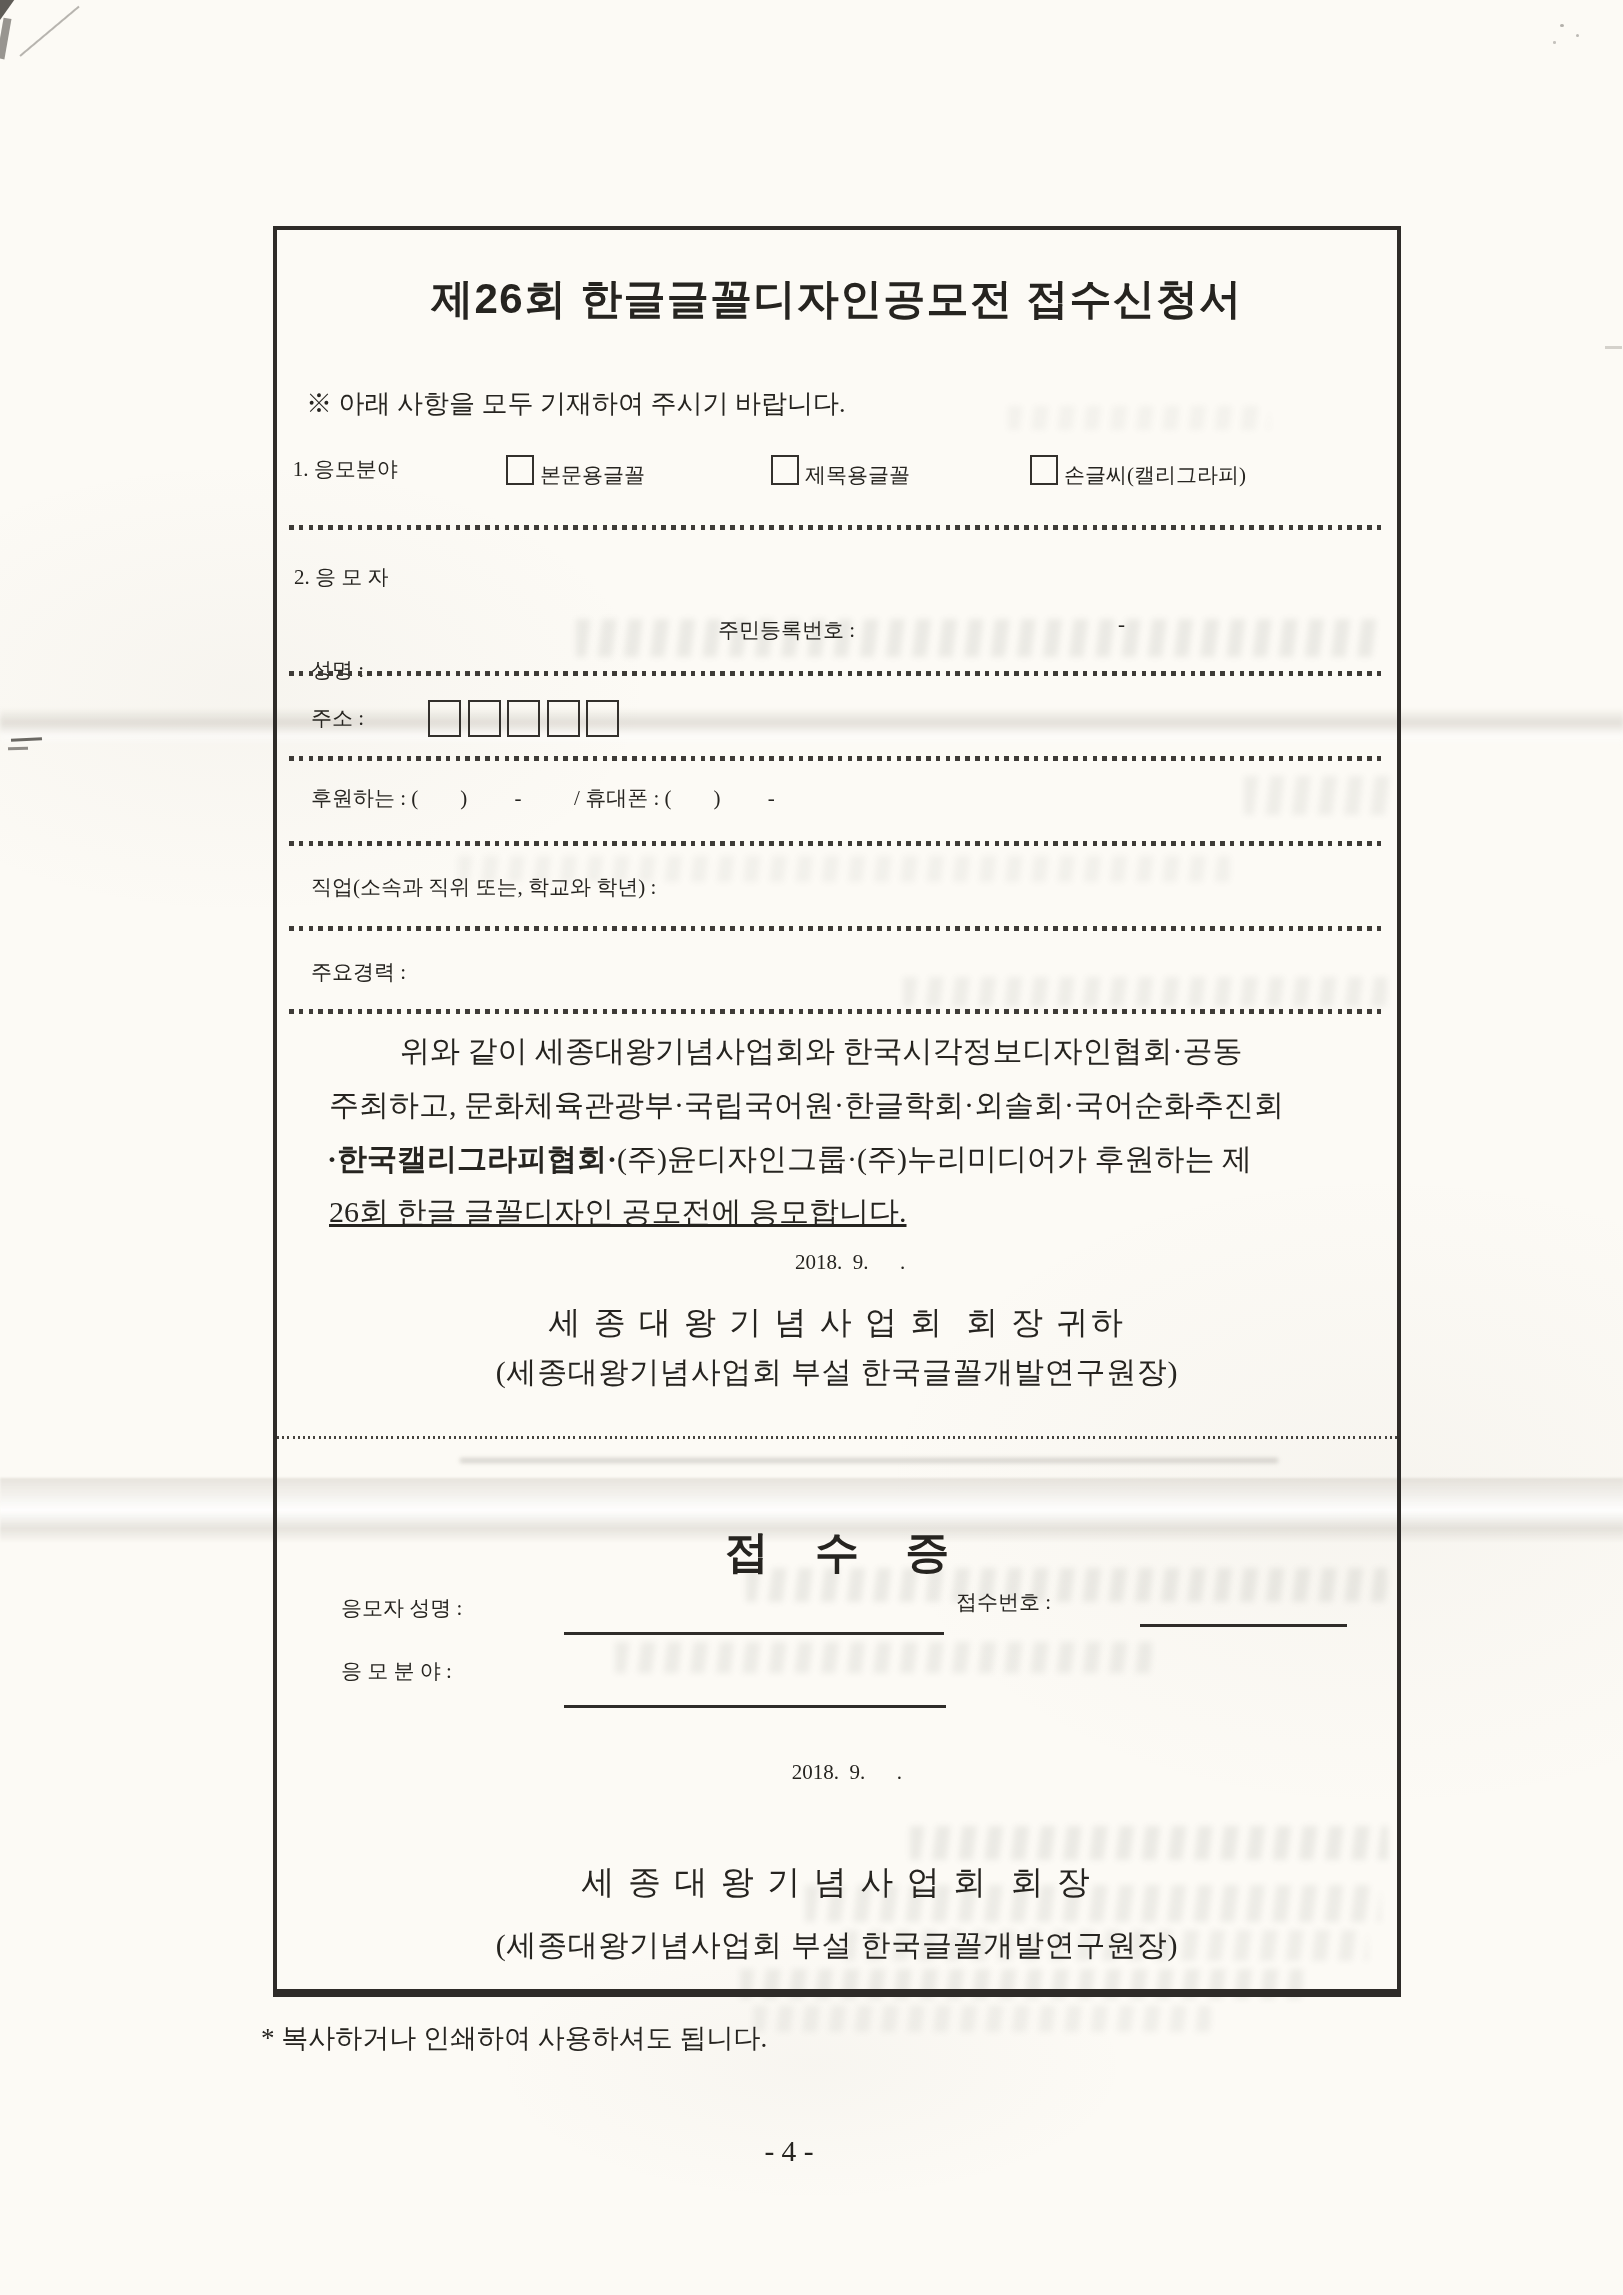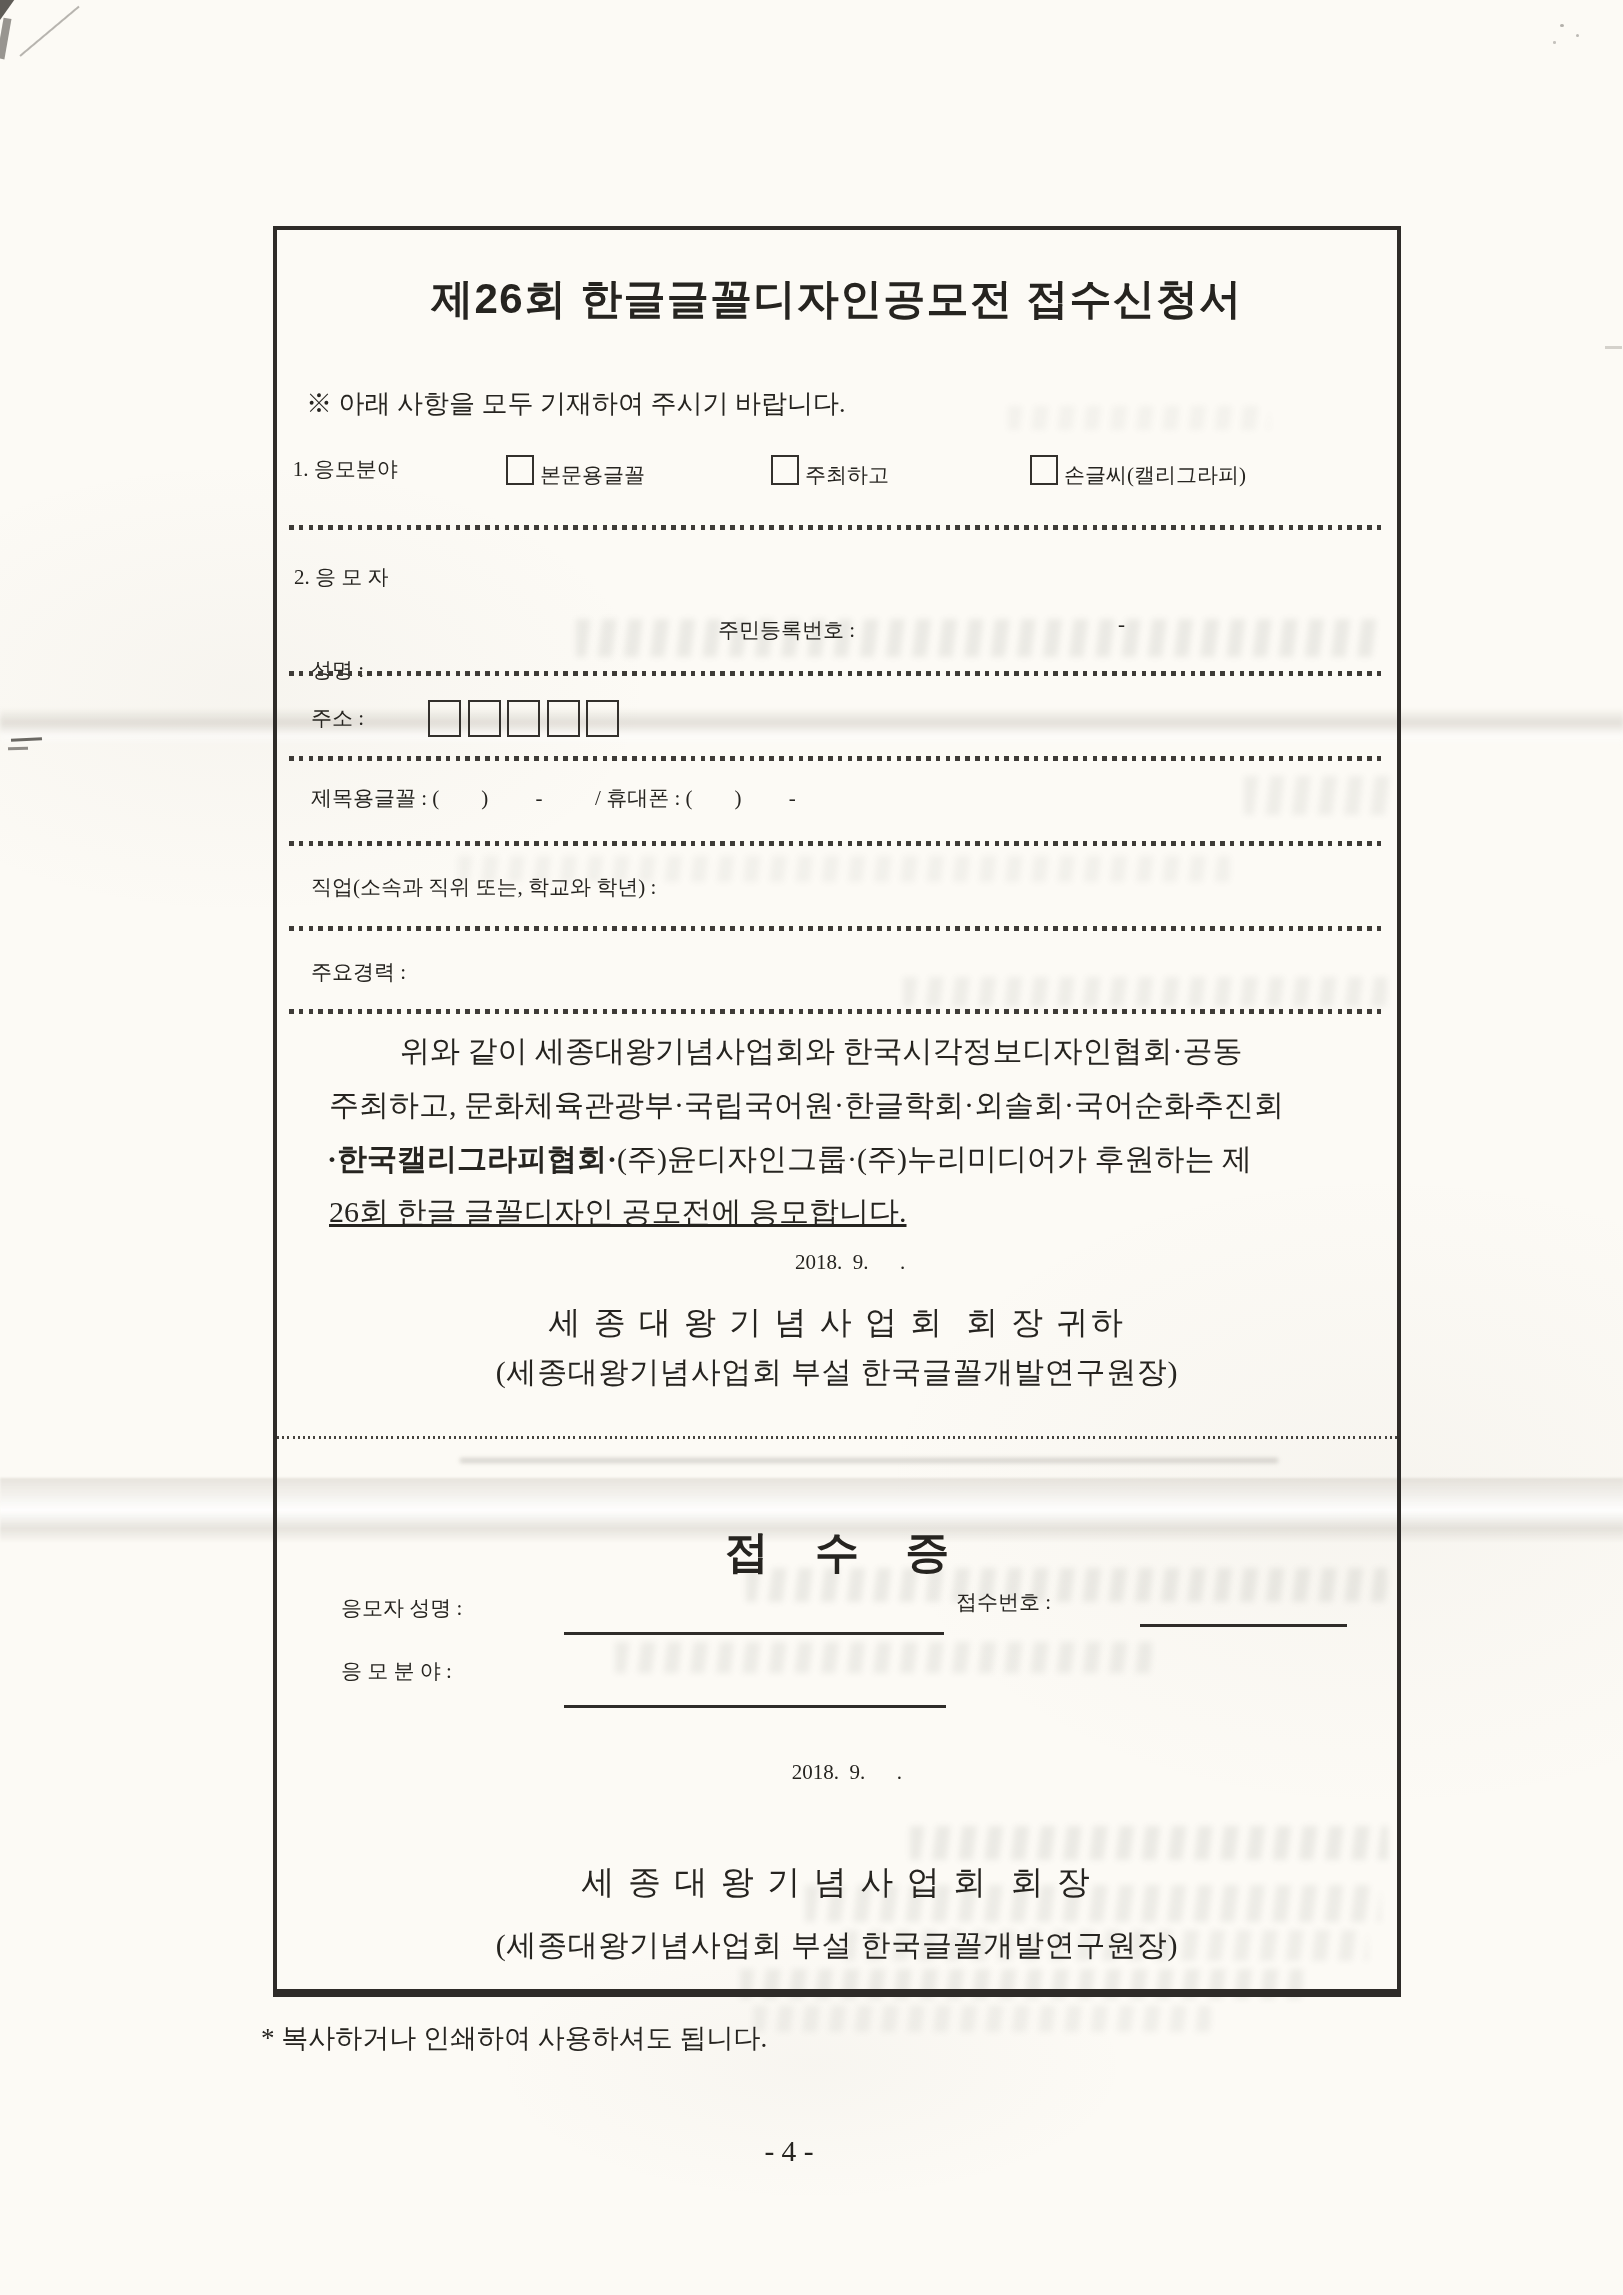--- a/index.html
+++ b/index.html
@@ -78,21 +78,21 @@
 
     <div class="abs center form-title" style="top:41px;">제26회 한글글꼴디자인공모전 접수신청서</div>
 
     <div class="abs small-lbl" style="top:156px;left:29px;">※ 아래 사항을 모두 기재하여 주시기 바랍니다.</div>
 
     <div class="abs lbl" style="top:225px;left:15.7px;">1. 응모분야</div>
     <div class="abs lbl" style="top:225px;left:229px;">
       <span class="cb"></span><span>본문용글꼴</span>
     </div>
     <div class="abs lbl" style="top:225px;left:494px;">
-      <span class="cb"></span><span>주최하고</span>
+      <span class="cb"></span><span>제목용글꼴</span>
     </div>
     <div class="abs lbl" style="top:225px;left:753px;">
       <span class="cb"></span><span>손글씨(캘리그라피)</span>
     </div>
 
     <div class="dots" style="top:295px;"></div>
 
     <div class="abs lbl" style="top:333px;left:17px;">2. 응 모 자</div>
 
     <div class="abs lbl" style="top:386px;left:34px;margin-top:40px;">성명 :</div>
@@ -101,21 +101,21 @@
 
     <div class="dots" style="top:441px;"></div>
 
     <div class="abs lbl" style="top:474px;left:34px;">주소 :</div>
     <div class="abs" style="top:470px;left:151px;">
       <span class="sq"></span><span class="sq"></span><span class="sq"></span><span class="sq"></span><span class="sq"></span>
     </div>
 
     <div class="dots" style="top:526px;"></div>
 
-    <div class="abs lbl pre" style="top:554px;left:34px;">제목용글꼴 : (        )         -          / 휴대폰 : (        )         -</div>
+    <div class="abs lbl pre" style="top:554px;left:34px;">후원하는 : (        )         -          / 휴대폰 : (        )         -</div>
 
     <div class="dots" style="top:611px;"></div>
 
     <div class="abs lbl" style="top:643px;left:34px;">직업(소속과 직위 또는, 학교와 학년) :</div>
 
     <div class="dots" style="top:696px;"></div>
 
     <div class="abs lbl" style="top:728px;left:34px;">주요경력 :</div>
 
     <div class="dots" style="top:779px;"></div>

